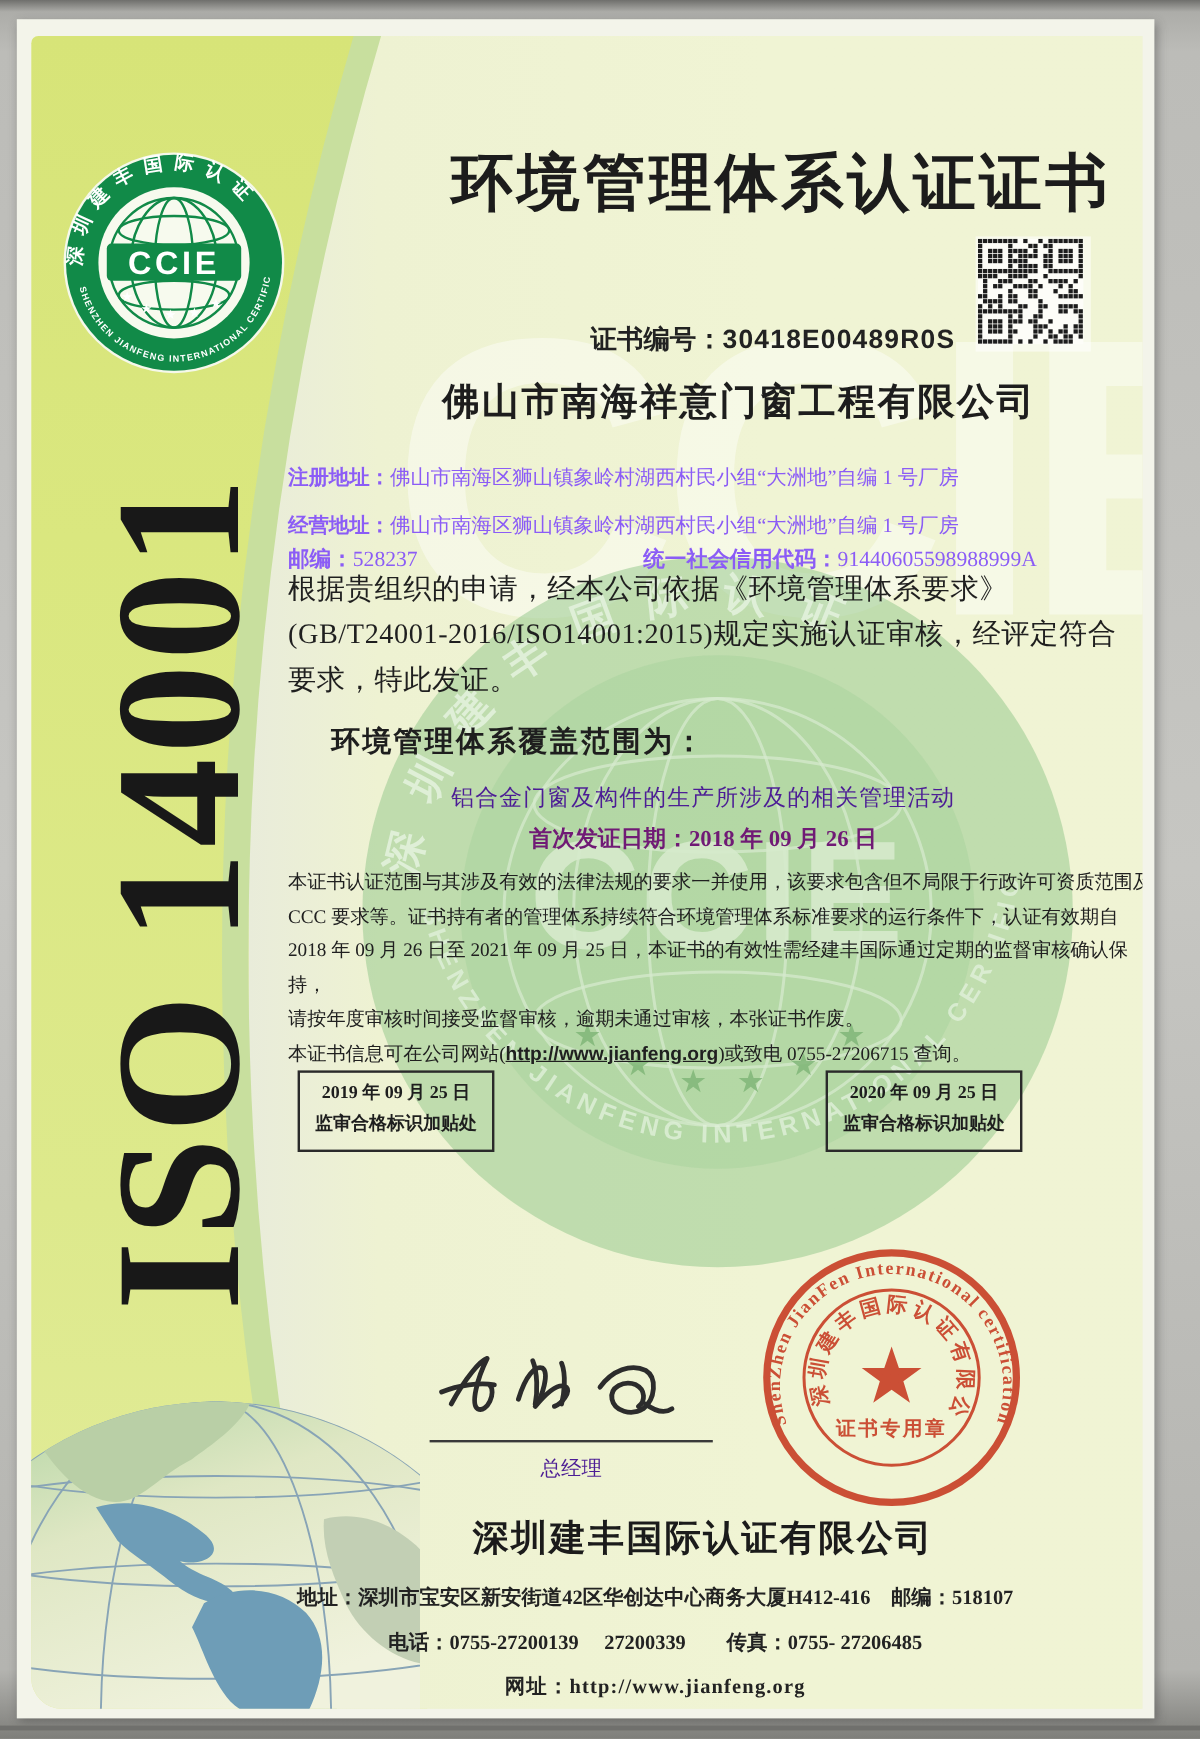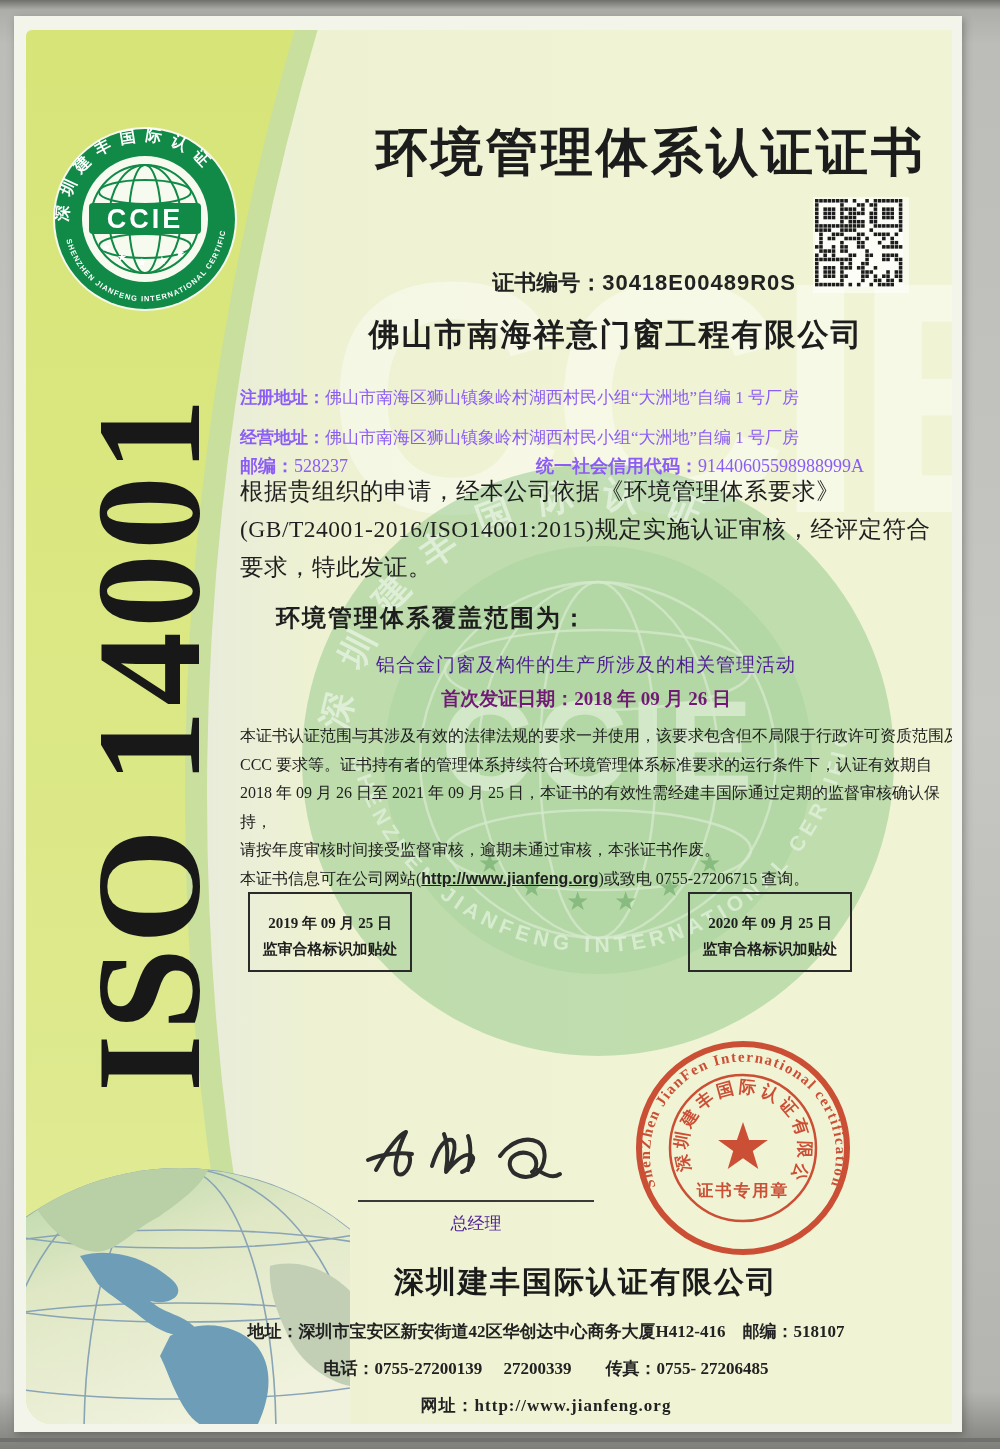--- a/index.html
+++ b/index.html
@@ -44,21 +44,21 @@
   .postal{left:214px;top:424px;font-size:18px;}
   .uscc{left:510px;top:424px;font-size:18px;}
   .uscc .num,.postal .num{font-family:"Liberation Serif","DejaVu Serif",serif;}
   .statement{position:absolute;left:214px;top:442px;width:710px;font-size:23.5px;line-height:38px;color:#1f1f1f;letter-spacing:.5px;}
   .scope-h{position:absolute;left:250px;top:572px;width:620px;text-align:left;font-size:24px;font-weight:bold;color:#1e1e1e;letter-spacing:2px;}
   .scope-t{position:absolute;left:250px;top:622px;width:620px;text-align:center;font-size:19px;color:#4c1d95;letter-spacing:1px;}
   .issue{position:absolute;left:250px;top:656px;width:620px;text-align:center;font-size:19px;font-weight:bold;color:#701a75;}
   .fine{position:absolute;left:214px;top:692px;width:724px;font-size:16px;line-height:28.5px;color:#202020;}
   .fine .url{text-decoration:underline;font-weight:bold;font-family:"Liberation Sans","DejaVu Sans",sans-serif;font-size:16px;}
   .sbox{position:absolute;top:862px;width:160px;height:60px;border:2px solid #2a2a2a;
-        text-align:center;font-size:15px;color:#1e1e1e;font-weight:bold;line-height:26px;padding-top:16px;box-sizing:content-box;}
+        text-align:center;font-size:15px;color:#1e1e1e;font-weight:bold;line-height:26px;padding-top:4px;box-sizing:content-box;}
   .sbox1{left:222px;} .sbox2{left:662px;}
   .sig-line{position:absolute;left:332px;top:1170px;width:236px;height:2px;background:#3a3a3a;}
   .sig-title{position:absolute;left:332px;top:1182px;width:236px;text-align:center;font-size:17px;color:#4c1d95;}
   .issuer-name{position:absolute;left:240px;top:1232px;width:640px;text-align:center;
         font-size:30px;font-weight:bold;color:#1b1b1b;letter-spacing:2px;}
   .issuer-line{position:absolute;width:820px;left:110px;text-align:center;font-size:17px;font-weight:bold;color:#222;}
   .il1{top:1290px;} .il2{top:1327px;} .il3{top:1364px;letter-spacing:1px;}
   .wm{position:absolute;left:262px;top:420px;}
   .globe{position:absolute;left:-6px;top:1116px;}
   .seal{position:absolute;left:592px;top:993px;mix-blend-mode:multiply;opacity:.92;}

